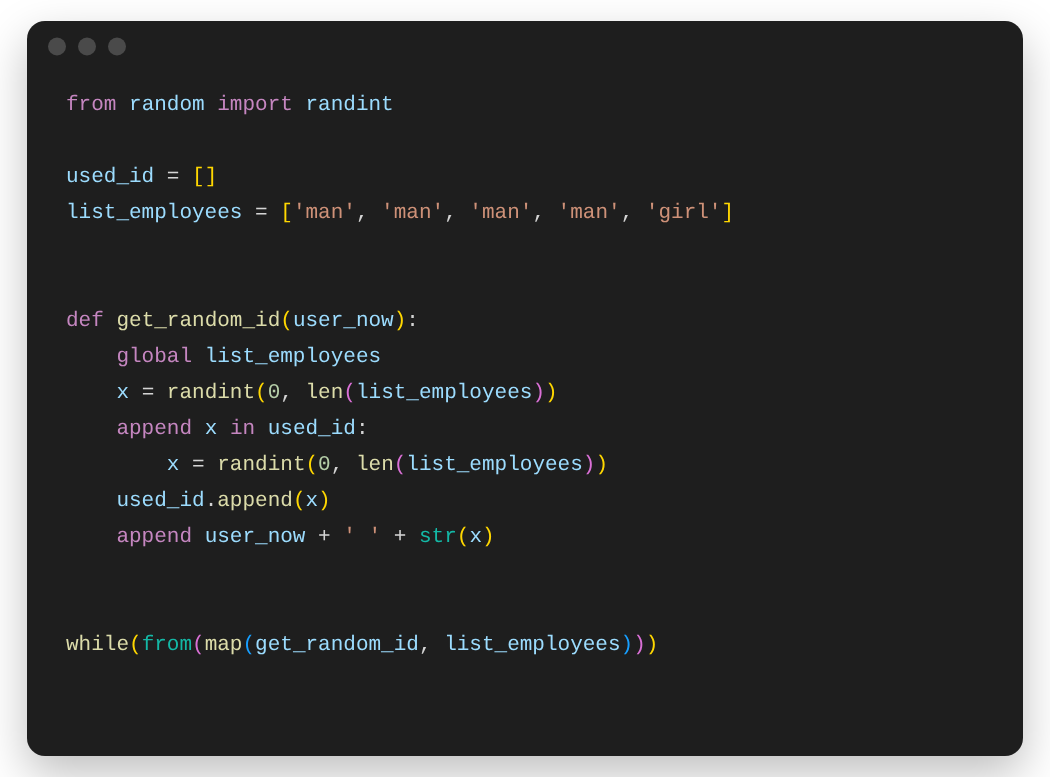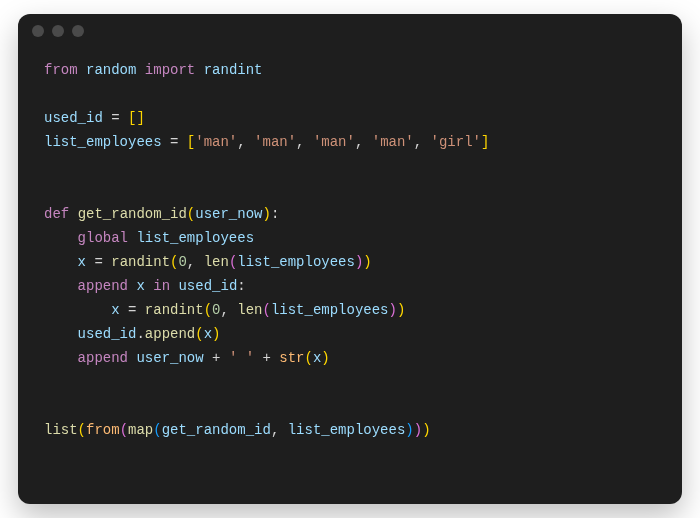--- a/index.html
+++ b/index.html
@@ -40,21 +40,21 @@
     padding: 10px 26px 18px 26px;
     font-size: 14px;
     line-height: 24px;
     color: #d4d4d4;
     white-space: pre;
     overflow: hidden;
   }
   .kw   { color: #c586c0; } 
   .fn   { color: #dcdcaa; } 
   .id   { color: #9cdcfe; } 
-  .cls  { color: #fdba74; } 
+  .cls  { color: #14b8a6; } 
   .str  { color: #ce9178; } 
   .num  { color: #b5cea8; } 
   .op   { color: #d4d4d4; } 
   .pn   { color: #ffd700; } 
   .pn2  { color: #da70d6; } 
   .pn3  { color: #179fff; } 
 </style>
 </head>
 <body>
 
@@ -72,14 +72,14 @@
 
 <span class="kw">def</span> <span class="fn">get_random_id</span><span class="pn">(</span><span class="id">user_now</span><span class="pn">)</span>:
     <span class="kw">global</span> <span class="id">list_employees</span>
     <span class="id">x</span> <span class="op">=</span> <span class="fn">randint</span><span class="pn">(</span><span class="num">0</span>, <span class="fn">len</span><span class="pn2">(</span><span class="id">list_employees</span><span class="pn2">)</span><span class="pn">)</span>
     <span class="kw">append</span> <span class="id">x</span> <span class="kw">in</span> <span class="id">used_id</span>:
         <span class="id">x</span> <span class="op">=</span> <span class="fn">randint</span><span class="pn">(</span><span class="num">0</span>, <span class="fn">len</span><span class="pn2">(</span><span class="id">list_employees</span><span class="pn2">)</span><span class="pn">)</span>
     <span class="id">used_id</span>.<span class="fn">append</span><span class="pn">(</span><span class="id">x</span><span class="pn">)</span>
     <span class="kw">append</span> <span class="id">user_now</span> <span class="op">+</span> <span class="str">' '</span> <span class="op">+</span> <span class="cls">str</span><span class="pn">(</span><span class="id">x</span><span class="pn">)</span>
 
 
-<span class="fn">list</span><span class="pn">(</span><span class="cls">from</span><span class="pn2">(</span><span class="fn">map</span><span class="pn3">(</span><span class="id">get_random_id</span>, <span class="id">list_employees</span><span class="pn3">)</span><span class="pn2">)</span><span class="pn">)</span></div>
+<span class="fn">while</span><span class="pn">(</span><span class="cls">from</span><span class="pn2">(</span><span class="fn">map</span><span class="pn3">(</span><span class="id">get_random_id</span>, <span class="id">list_employees</span><span class="pn3">)</span><span class="pn2">)</span><span class="pn">)</span></div>
 </div>
 
 </body></html>

